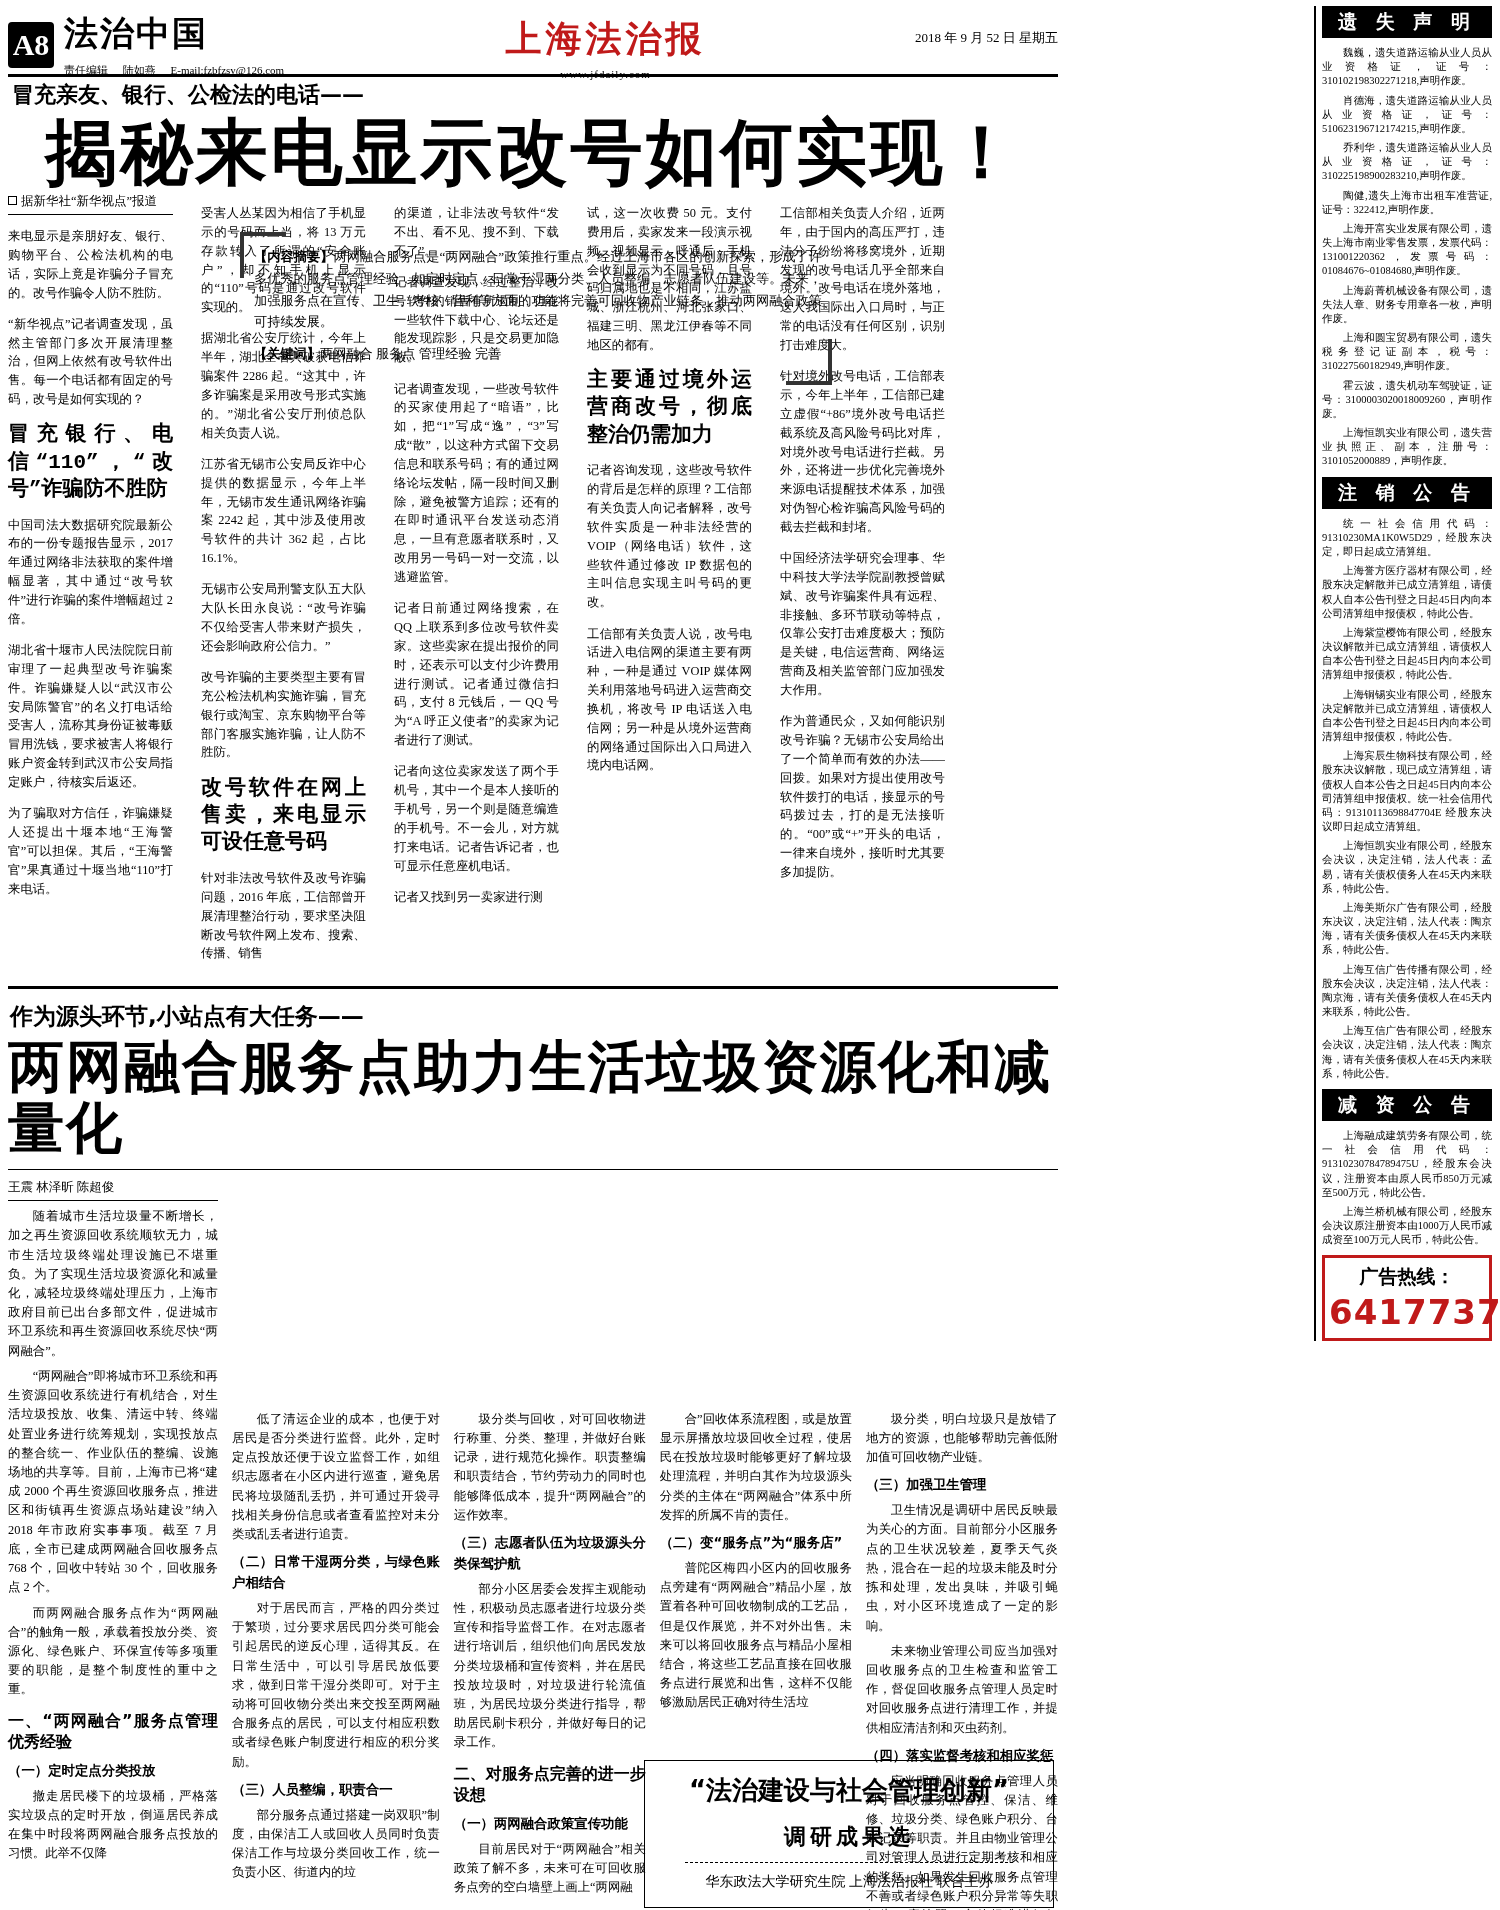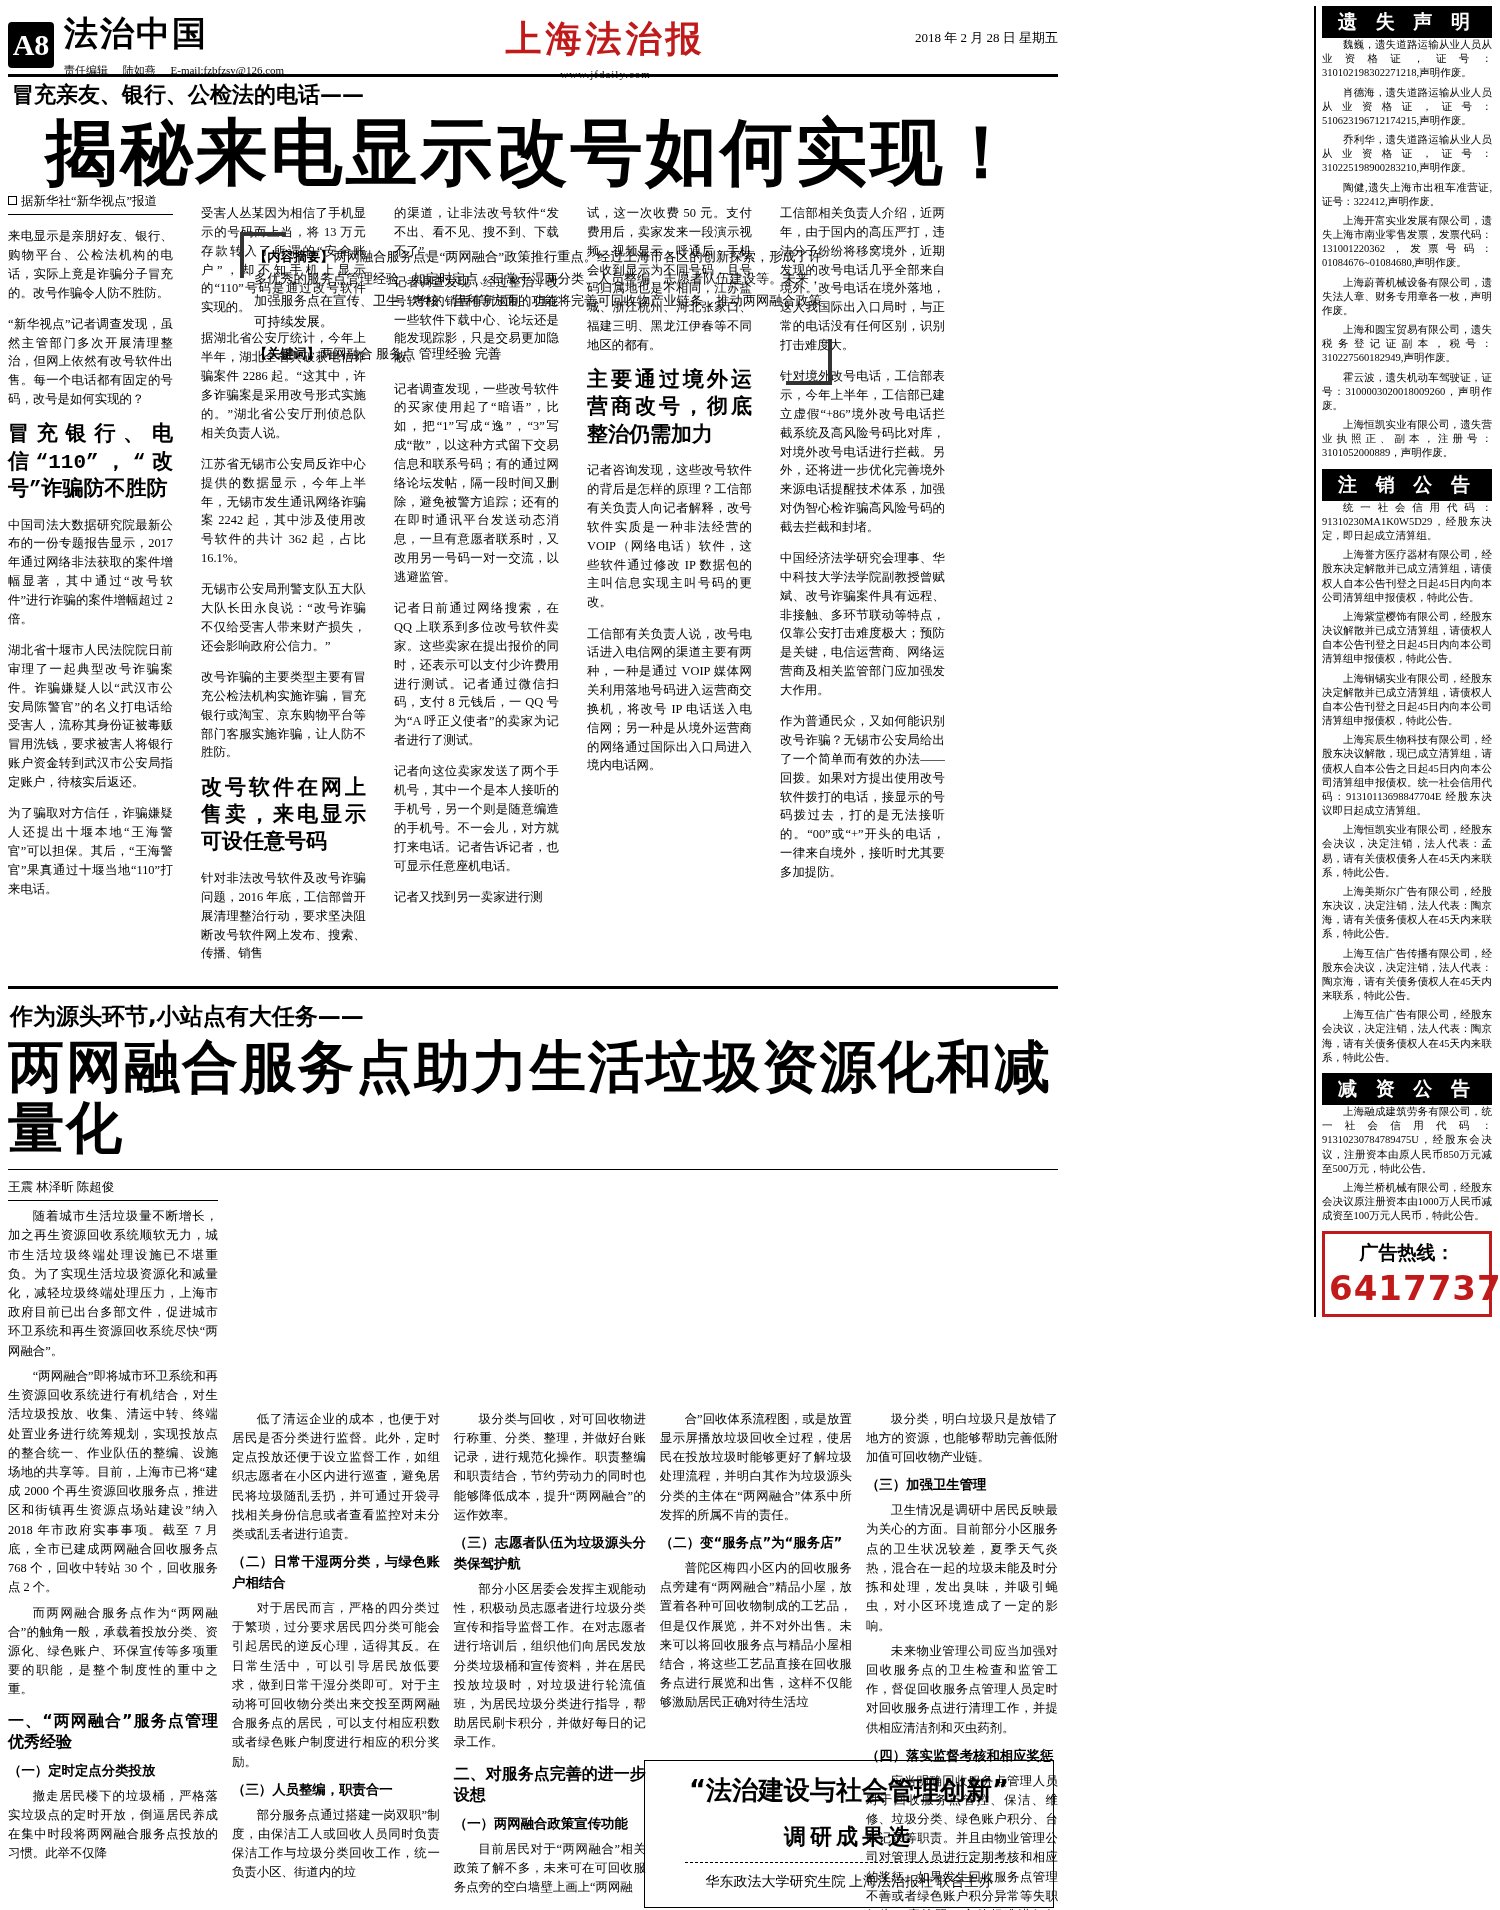--- a/index.html
+++ b/index.html
@@ -33,21 +33,21 @@
   .paper-url { font-size:11px; margin-top:4px; letter-spacing:1px; }
   .mast-right { text-align:right; font-size:13px; padding-top:14px; white-space:nowrap; }
 
   
   .rightcol {
     position:absolute; right:8px; top:6px; width:178px;
     border-left:2px solid #000; padding-left:6px;
   }
   .ad-head {
     background:#000; color:#fff; text-align:center; font-weight:bold;
-    font-size:19px; letter-spacing:6px; padding:3px 0; margin-bottom:0;
+    font-size:19px; letter-spacing:6px; padding:3px 0; margin-bottom:8px;
     font-family:"DejaVu Sans", sans-serif;
   }
   .ad-body { font-size:10.5px; line-height:1.35; text-align:justify; }
   .ad-body p { margin:0 0 5px 0; text-indent:2em; }
   .ad-block { margin-bottom:8px; }
 
   
   .main { position:absolute; left:8px; top:72px; width:1050px; }
 
   .kicker { font-size:22px; font-weight:bold; margin:8px 0 0 4px; font-family:"DejaVu Sans", sans-serif; }
@@ -128,21 +128,21 @@
           <span>责任编辑</span>
           <span>陆如燕</span>
           <span>E-mail:fzbfzsy@126.com</span>
         </div>
       </div>
     </div>
     <div class="mast-center">
       <div class="paper-name">上海法治报</div>
       <div class="paper-url">www.jfdaily.com</div>
     </div>
-    <div class="mast-right">2018 年 2 月 28 日   星期五</div>
+    <div class="mast-right">2018 年 9 月 52 日   星期五</div>
   </div>
 
   <div class="main">
 
     <div>
       <div class="kicker">冒充亲友、银行、公检法的电话——</div>
       <div class="headline">揭秘来电显示改号如何实现！</div>
 
       <div style="display:flex; gap:28px;">
 

